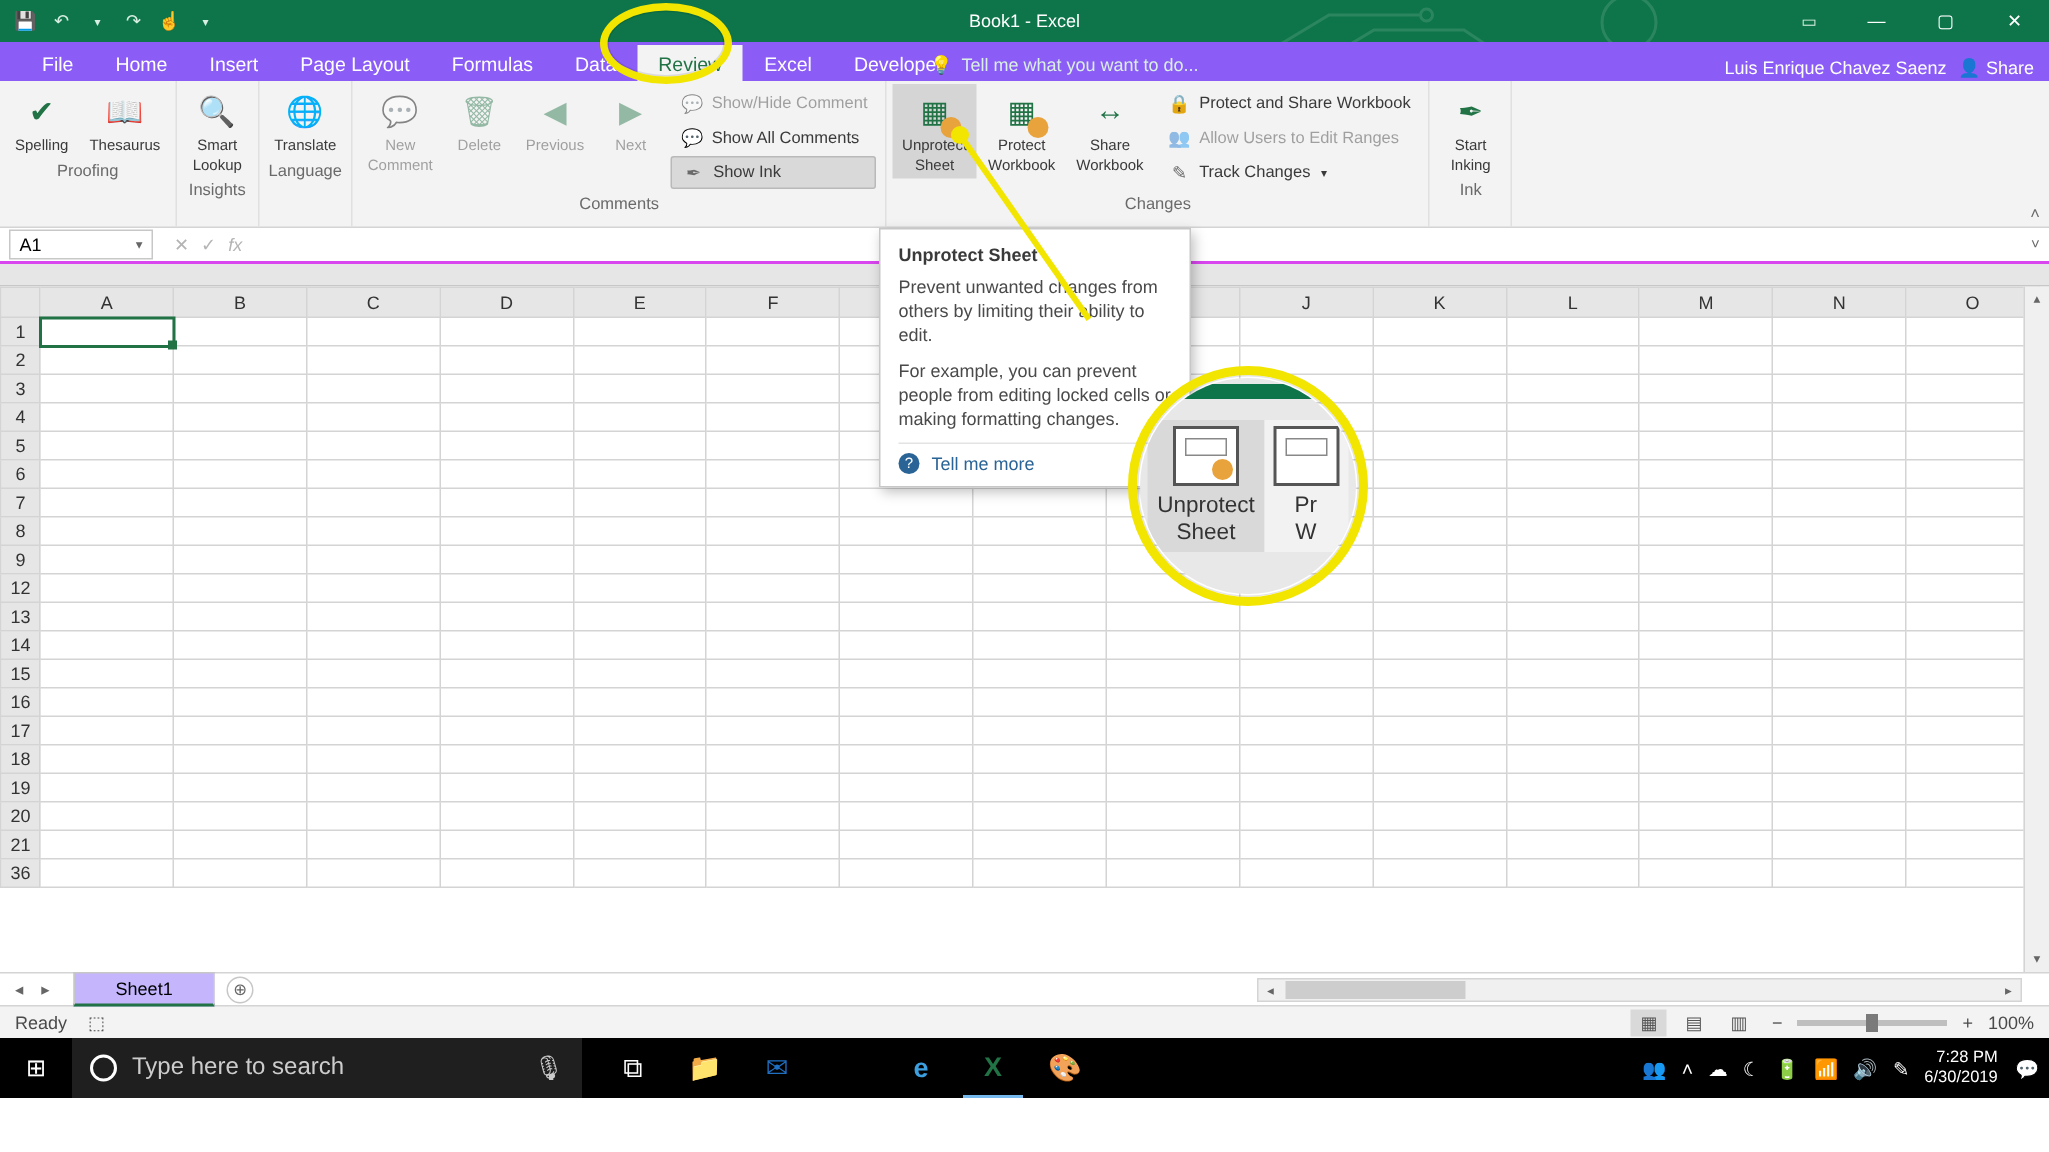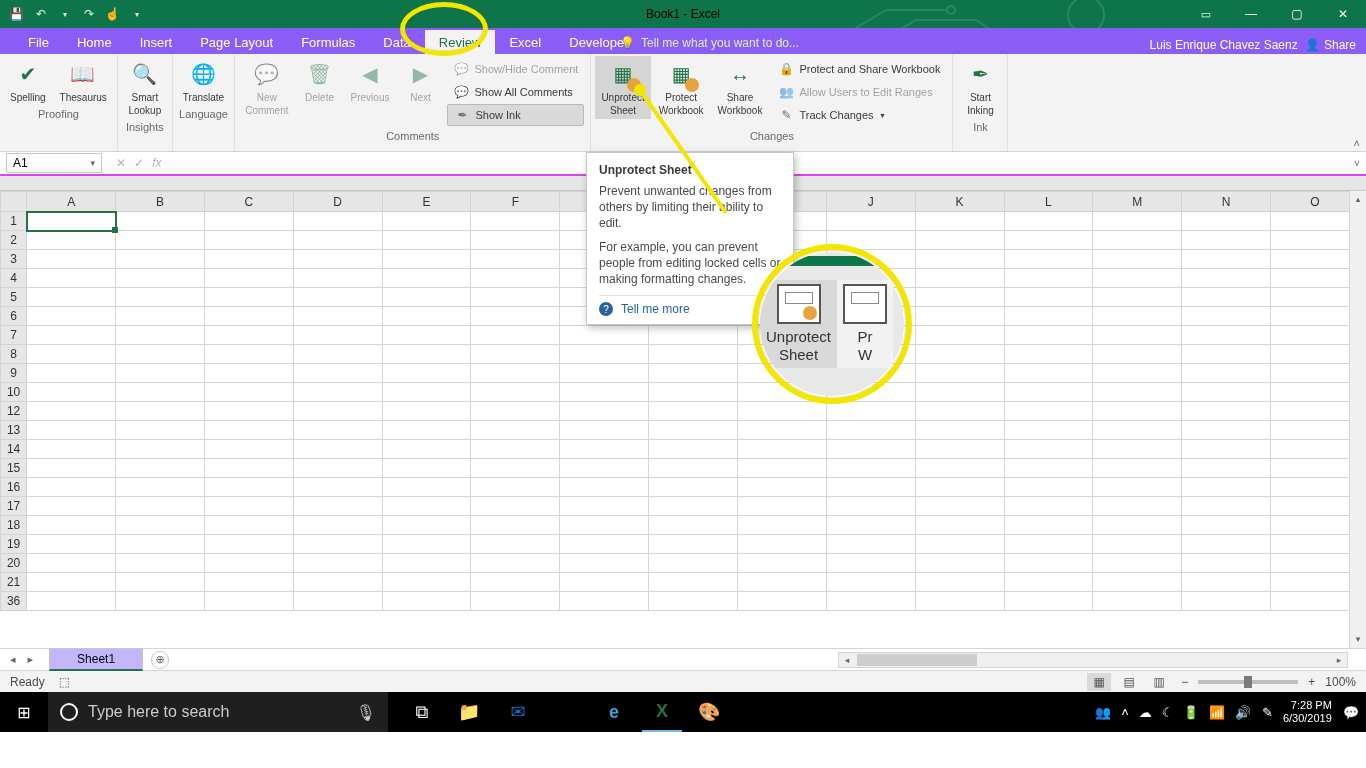--- a/index.html
+++ b/index.html
@@ -2,21 +2,21 @@
 <html><head>
 <meta charset="utf-8">
 <style>
 * { margin: 0; padding: 0; box-sizing: border-box; font-family: "Segoe UI", Tahoma, sans-serif; }
 body { width: 1366px; height: 768px; overflow: hidden; background: #fff; position: relative; }
 
 
 .titlebar { height: 28px; background: #0d7549; display: flex; align-items: center; color: #fff; position: relative; }
 .qat { display: flex; align-items: center; gap: 6px; padding-left: 8px; font-size: 12px; }
 .qat-ico { width: 18px; height: 18px; display: flex; align-items: center; justify-content: center; color: #d9efe3; font-size: 12px; cursor: pointer; }
-.title-center { position: absolute; left: 50%; transform: translateX(-50%); font-size: 12px; color: #000000; }
+.title-center { position: absolute; left: 50%; transform: translateX(-50%); font-size: 12px; color: #ffffff; }
 .win-controls { position: absolute; right: 0; display: flex; }
 .win-btn { width: 46px; height: 28px; display: flex; align-items: center; justify-content: center; color: #fff; font-size: 12px; cursor: pointer; }
 .ribbon-display { position: absolute; right: 150px; width: 20px; height: 20px; display:flex; align-items:center; justify-content:center; color:#d9efe3; font-size:11px;}
 
 
 .tabs { height: 26px; background: #8b5cf6; display: flex; align-items: flex-end; padding-left: 14px; gap: 0; position: relative; }
 .tab { padding: 4px 14px; color: #fff; font-size: 13px; cursor: pointer; height: 24px; display: flex; align-items: center; }
 .tab.active { background: #f3f3f3; color: #217346; }
 .tabs-right { position: absolute; right: 10px; bottom: 2px; display: flex; align-items: center; gap: 8px; color: #fff; font-size: 12px; }
 .tell-me { position: absolute; left: 620px; bottom: 4px; color: #d9efe3; font-size: 12px; display: flex; align-items: center; gap: 6px; cursor: text; }
@@ -103,21 +103,21 @@
 .tooltip .tt-more { color:#2a6496; display:flex; align-items:center; gap:8px; border-top:1px solid #e3e3e3; padding-top:6px; cursor:pointer;}
 .tooltip .tt-more .q { width:14px; height:14px; border-radius:50%; background:#2a6496; color:#fff; font-size:10px; display:flex; align-items:center; justify-content:center;}
 
 
 .callout-ring { position:absolute; border:5px solid #f2e500; border-radius:50%; box-shadow:0 0 0 1px rgba(0,0,0,0.1) inset; z-index:40; pointer-events:none;}
 .ring1 { left:400px; top:2px; width:88px; height:54px; }
 .ring2 { left:752px; top:244px; width:160px; height:160px; border-width:6px; }
 .callout-line { position:absolute; left:640px; top:88px; width:150px; height:4px; background:#f2e500; transform-origin:left center; transform:rotate(55deg); z-index:39; pointer-events:none;}
 .callout-dot { position:absolute; width:12px; height:12px; background:#f2e500; border-radius:50%; z-index:41; pointer-events:none;}
 .dot1 { left:634px; top:84px;}
-.callout-zoom { position:absolute; left:760px; top:252px; width:144px; height:144px; border-radius:50%; overflow:hidden; background:#e8e8e8; z-index:35; display:flex; align-items:center; justify-content:flex-start; pointer-events:none;}
+.callout-zoom { position:absolute; left:760px; top:252px; width:144px; height:144px; border-radius:50%; overflow:hidden; background:#e8e8e8; z-index:35; display:flex; align-items:center; justify-content:center; pointer-events:none;}
 .callout-zoom .inner { display:flex; }
 .callout-zoom .zbtn { display:flex; flex-direction:column; align-items:center; padding:4px 6px; background:#d9d9d9; }
 .callout-zoom .zbtn .zi { width:44px; height:40px; border:2px solid #555; display:flex; align-items:flex-end; background:#fff; position:relative;}
 .callout-zoom .zbtn .zi::before{content:''; position:absolute; top:6px; left:6px; right:6px; height:10px; border:1px solid #888;}
 .callout-zoom .zbtn.secondary{ background:#f2f2f2;}
 .callout-zoom .zlbl { font-size:15px; color:#333; line-height:18px; text-align:center; margin-top:4px;}
 .callout-zoom .topstrip{ position:absolute; top:4px; left:10px; right:10px; height:10px; background:#0d7549;}
 .pad-ico{ width:14px; height:14px; background:#e8a33d; border-radius:50%; position:absolute; right:-2px; bottom:-2px;}
 
 
@@ -490,38 +490,20 @@
           <td></td>
           <td></td>
           <td></td>
           <td></td>
           <td></td>
           <td></td>
           <td></td>
           <td></td>
         </tr>
         <tr>
-          <th>10</th>
-          <td></td>
-          <td></td>
-          <td></td>
-          <td></td>
-          <td></td>
-          <td></td>
-          <td></td>
-          <td></td>
-          <td></td>
-          <td></td>
-          <td></td>
-          <td></td>
-          <td></td>
-          <td></td>
-          <td></td>
-        </tr>
-        <tr>
           <th>12</th>
           <td></td>
           <td></td>
           <td></td>
           <td></td>
           <td></td>
           <td></td>
           <td></td>
           <td></td>
           <td></td>

